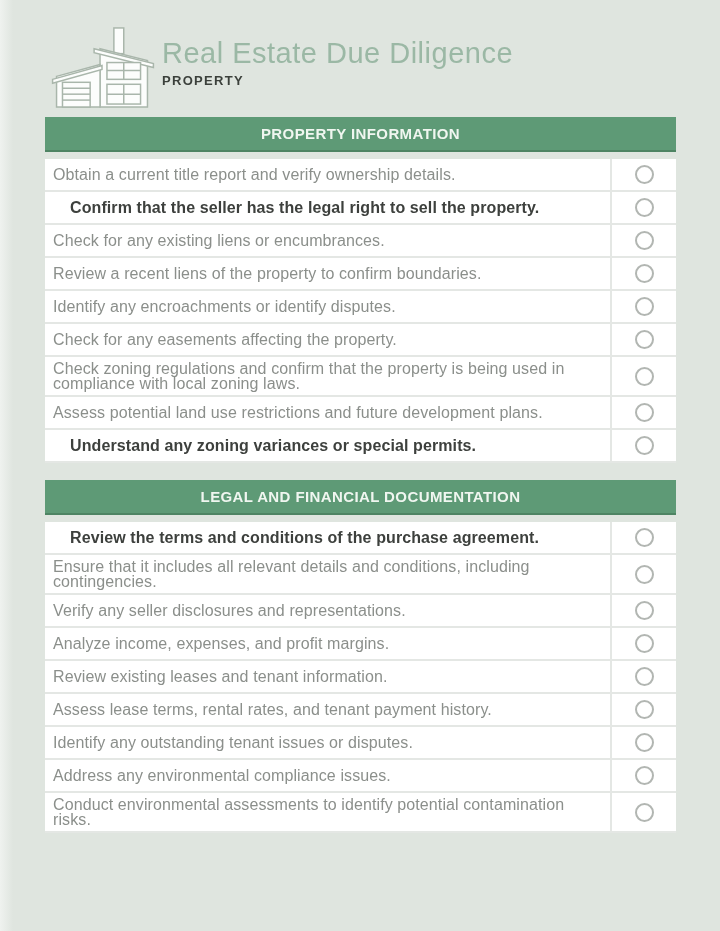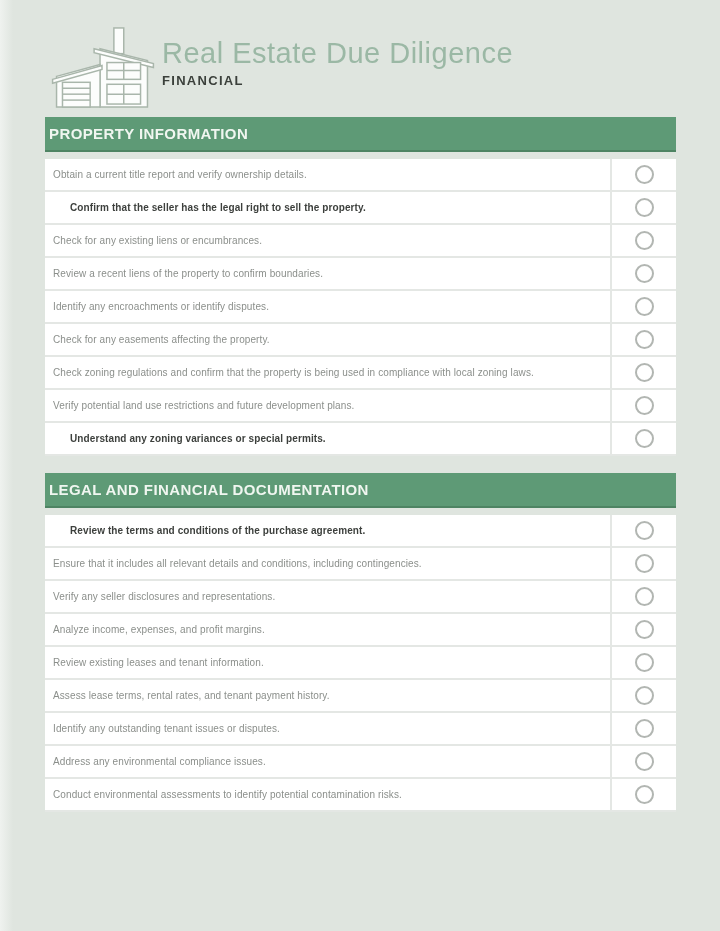--- a/index.html
+++ b/index.html
@@ -42,41 +42,41 @@
   
   .content {
     width: 631px;
     margin: 9px 0 0 45px;
   }
   .section + .section { margin-top: 17px; }
   .section-header {
     background: #5e9a76;
     border-bottom: 2px solid #4e8463;
     color: #f0f6f0;
-    text-align: left;
+    text-align: center;
     font-weight: bold;
     font-size: 15px;
     letter-spacing: 0.4px;
     padding: 8px 4px;
   }
   .rows { margin-top: 7px; }
   .row {
     display: flex;
     align-items: stretch;
     background: #ffffff;
     border-bottom: 2px solid #e4e7e4;
     min-height: 31px;
     overflow: hidden;
   }
   .row-text {
     flex: 1;
     display: flex;
     align-items: center;
     padding: 4px 10px 4px 8px;
-    font-size: 10px;
+    font-size: 16px;
     line-height: 15px;
     color: #8b8f8b;
     letter-spacing: 0.1px;
   }
   .row-text.bold { color: #3d403d; font-weight: bold; padding-left: 25px; }
   .row.clip-left .row-text { padding-left: 0; margin-left: -4px; }
   .row-check {
     flex: 0 0 64px;
     border-left: 2px solid #e4e7e4;
     display: flex;
@@ -119,21 +119,21 @@
       <line x1="76" y1="39" x2="76" y2="56"></line>
       <line x1="59" y1="47" x2="93" y2="47"></line>
 
       <rect x="59" y="61" width="34" height="20" fill="#fcfdfc"></rect>
       <line x1="76" y1="61" x2="76" y2="81"></line>
       <line x1="59" y1="71" x2="93" y2="71"></line>
     </svg>
   </div>
   <div class="titles">
     <h1 class="doc-title">Real Estate Due Diligence</h1>
-    <div class="doc-subtitle">FINANCIAL</div>
+    <div class="doc-subtitle">PROPERTY</div>
   </div>
 </header>
 
 <main class="content" id="sections-root">
   <section class="section">
     <div class="section-header">
       <span class="section-title">PROPERTY INFORMATION</span>
     </div>
     <div class="rows">
   <div class="row">
@@ -179,21 +179,21 @@
   </div>
 
   <div class="row">
     <div class="row-text">Check zoning regulations and confirm that the property is being used in compliance with local zoning laws.</div>
     <div class="row-check">
       <span class="circle"></span>
     </div>
   </div>
 
   <div class="row">
-    <div class="row-text">Verify potential land use restrictions and future development plans.</div>
+    <div class="row-text">Assess potential land use restrictions and future development plans.</div>
     <div class="row-check">
       <span class="circle"></span>
     </div>
   </div>
 
   <div class="row">
     <div class="row-text bold">Understand any zoning variances or special permits.</div>
     <div class="row-check">
       <span class="circle"></span>
     </div>

